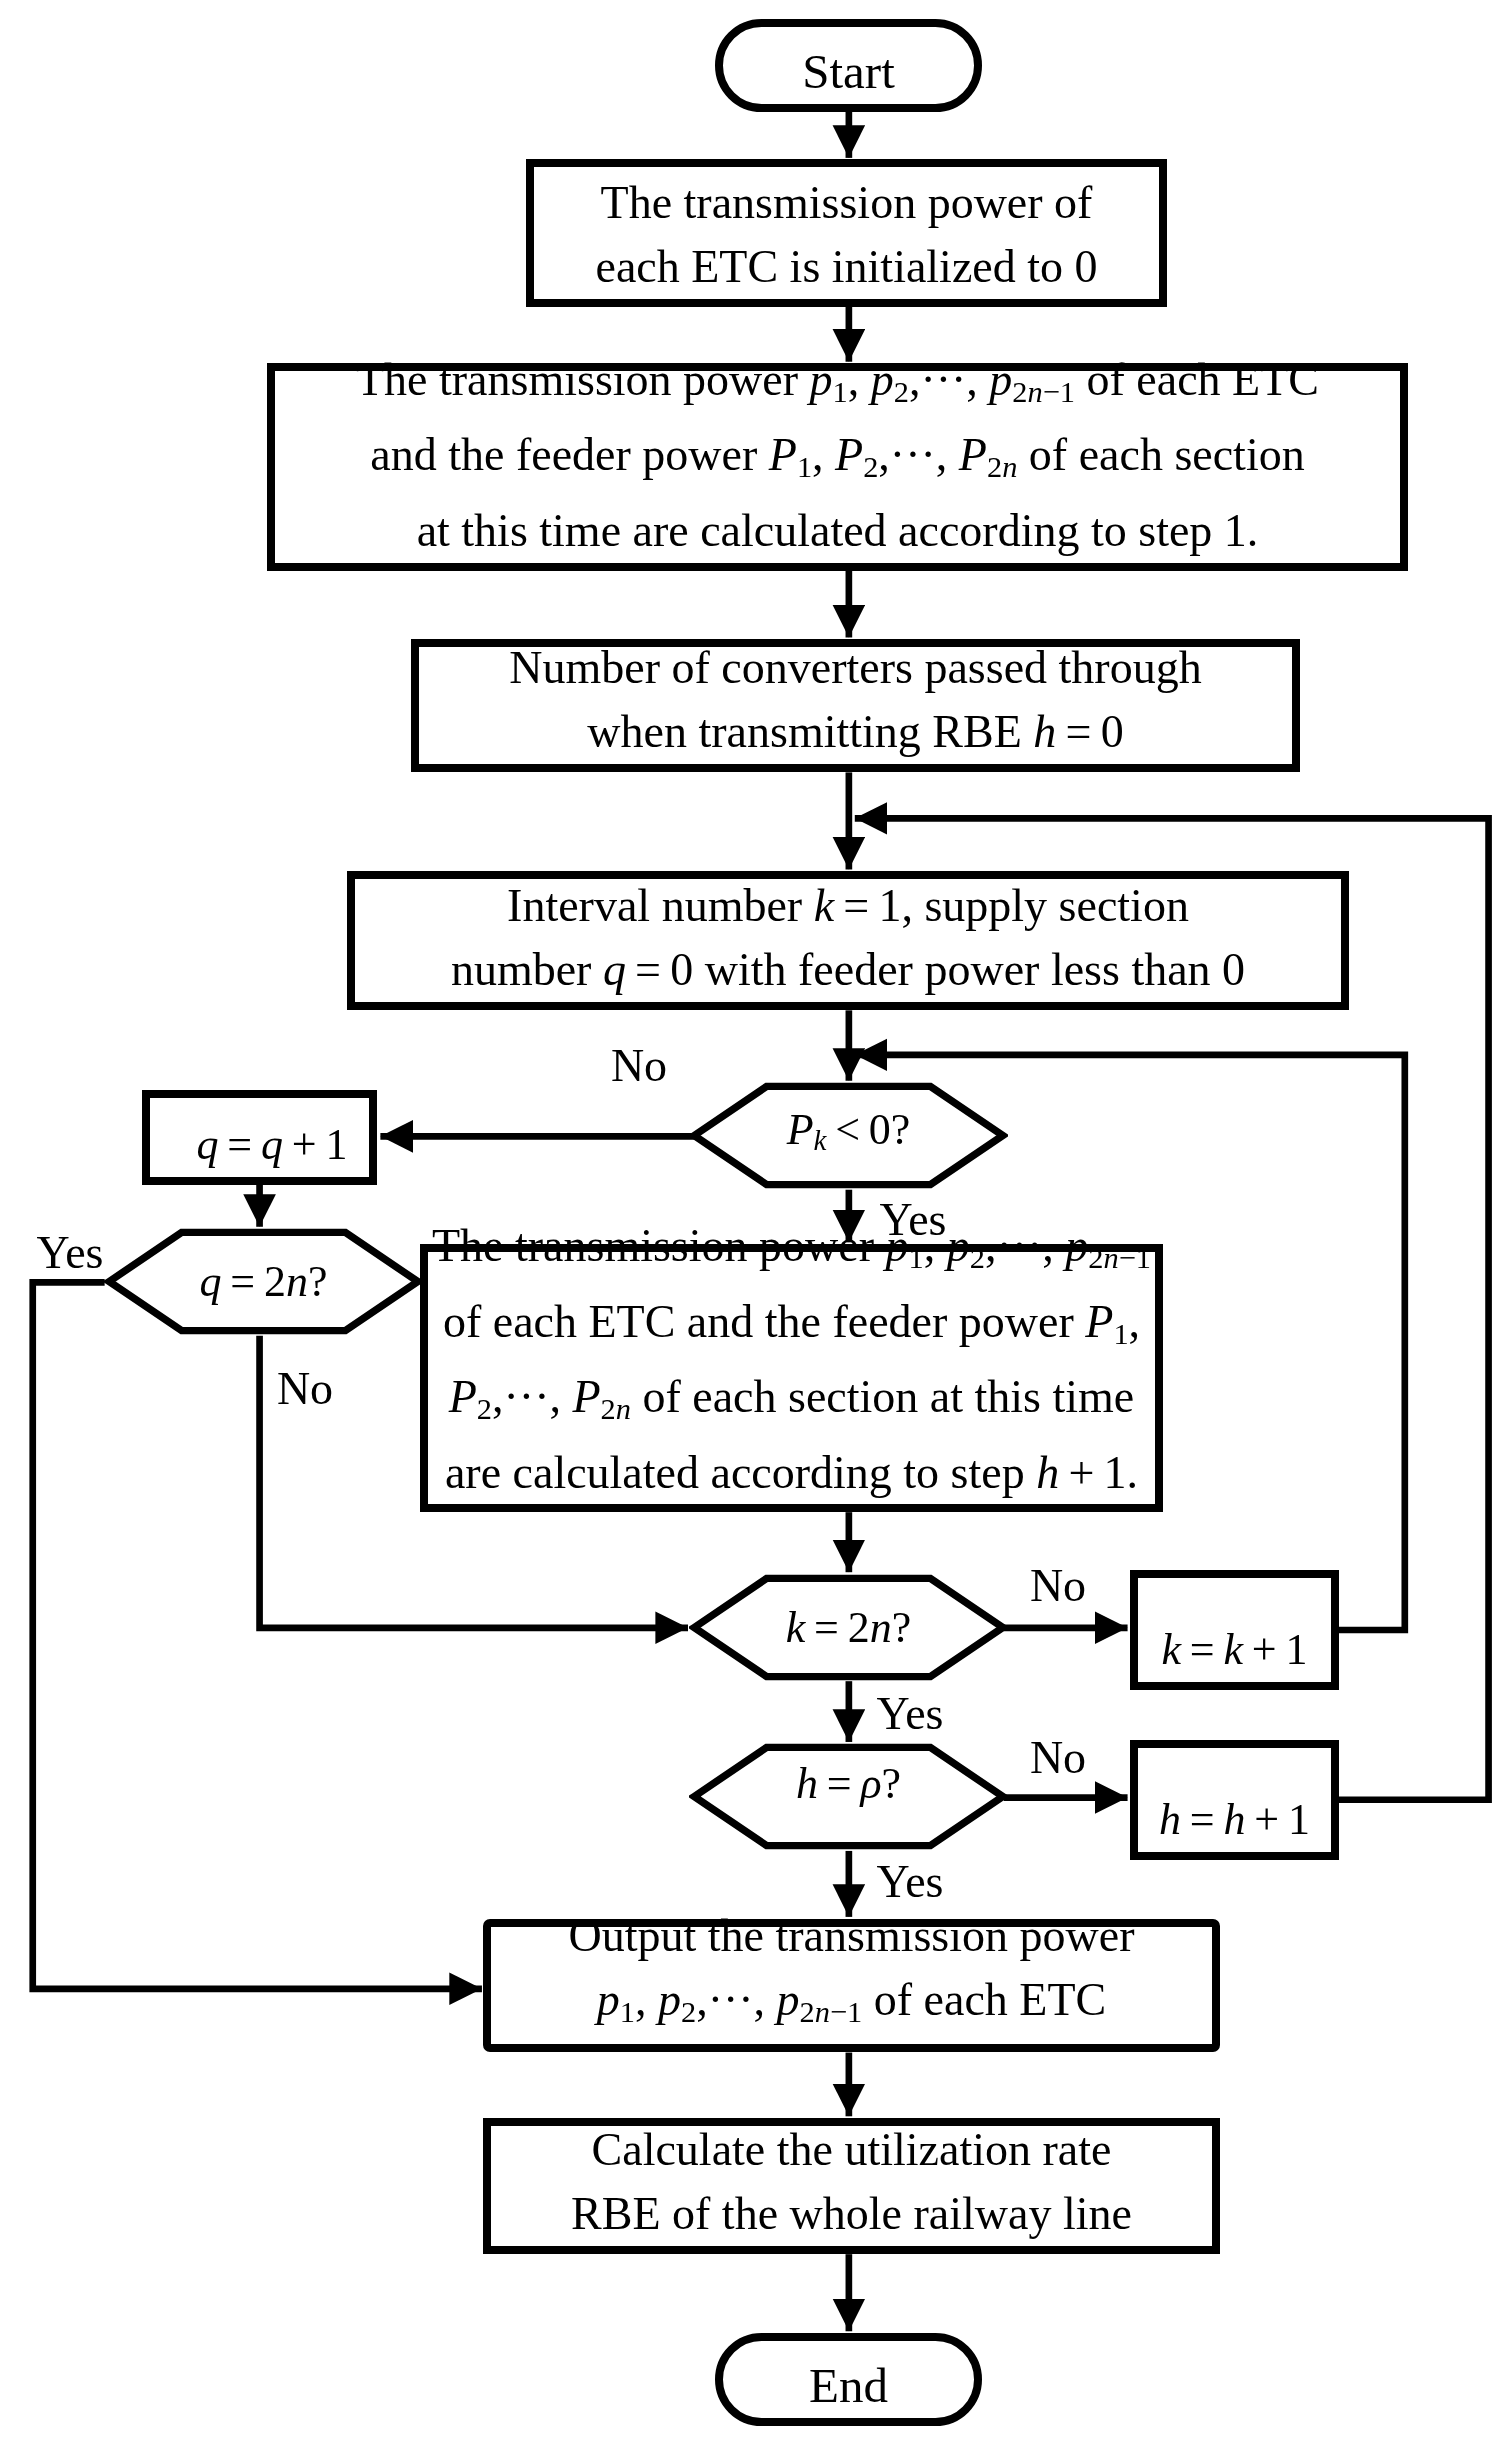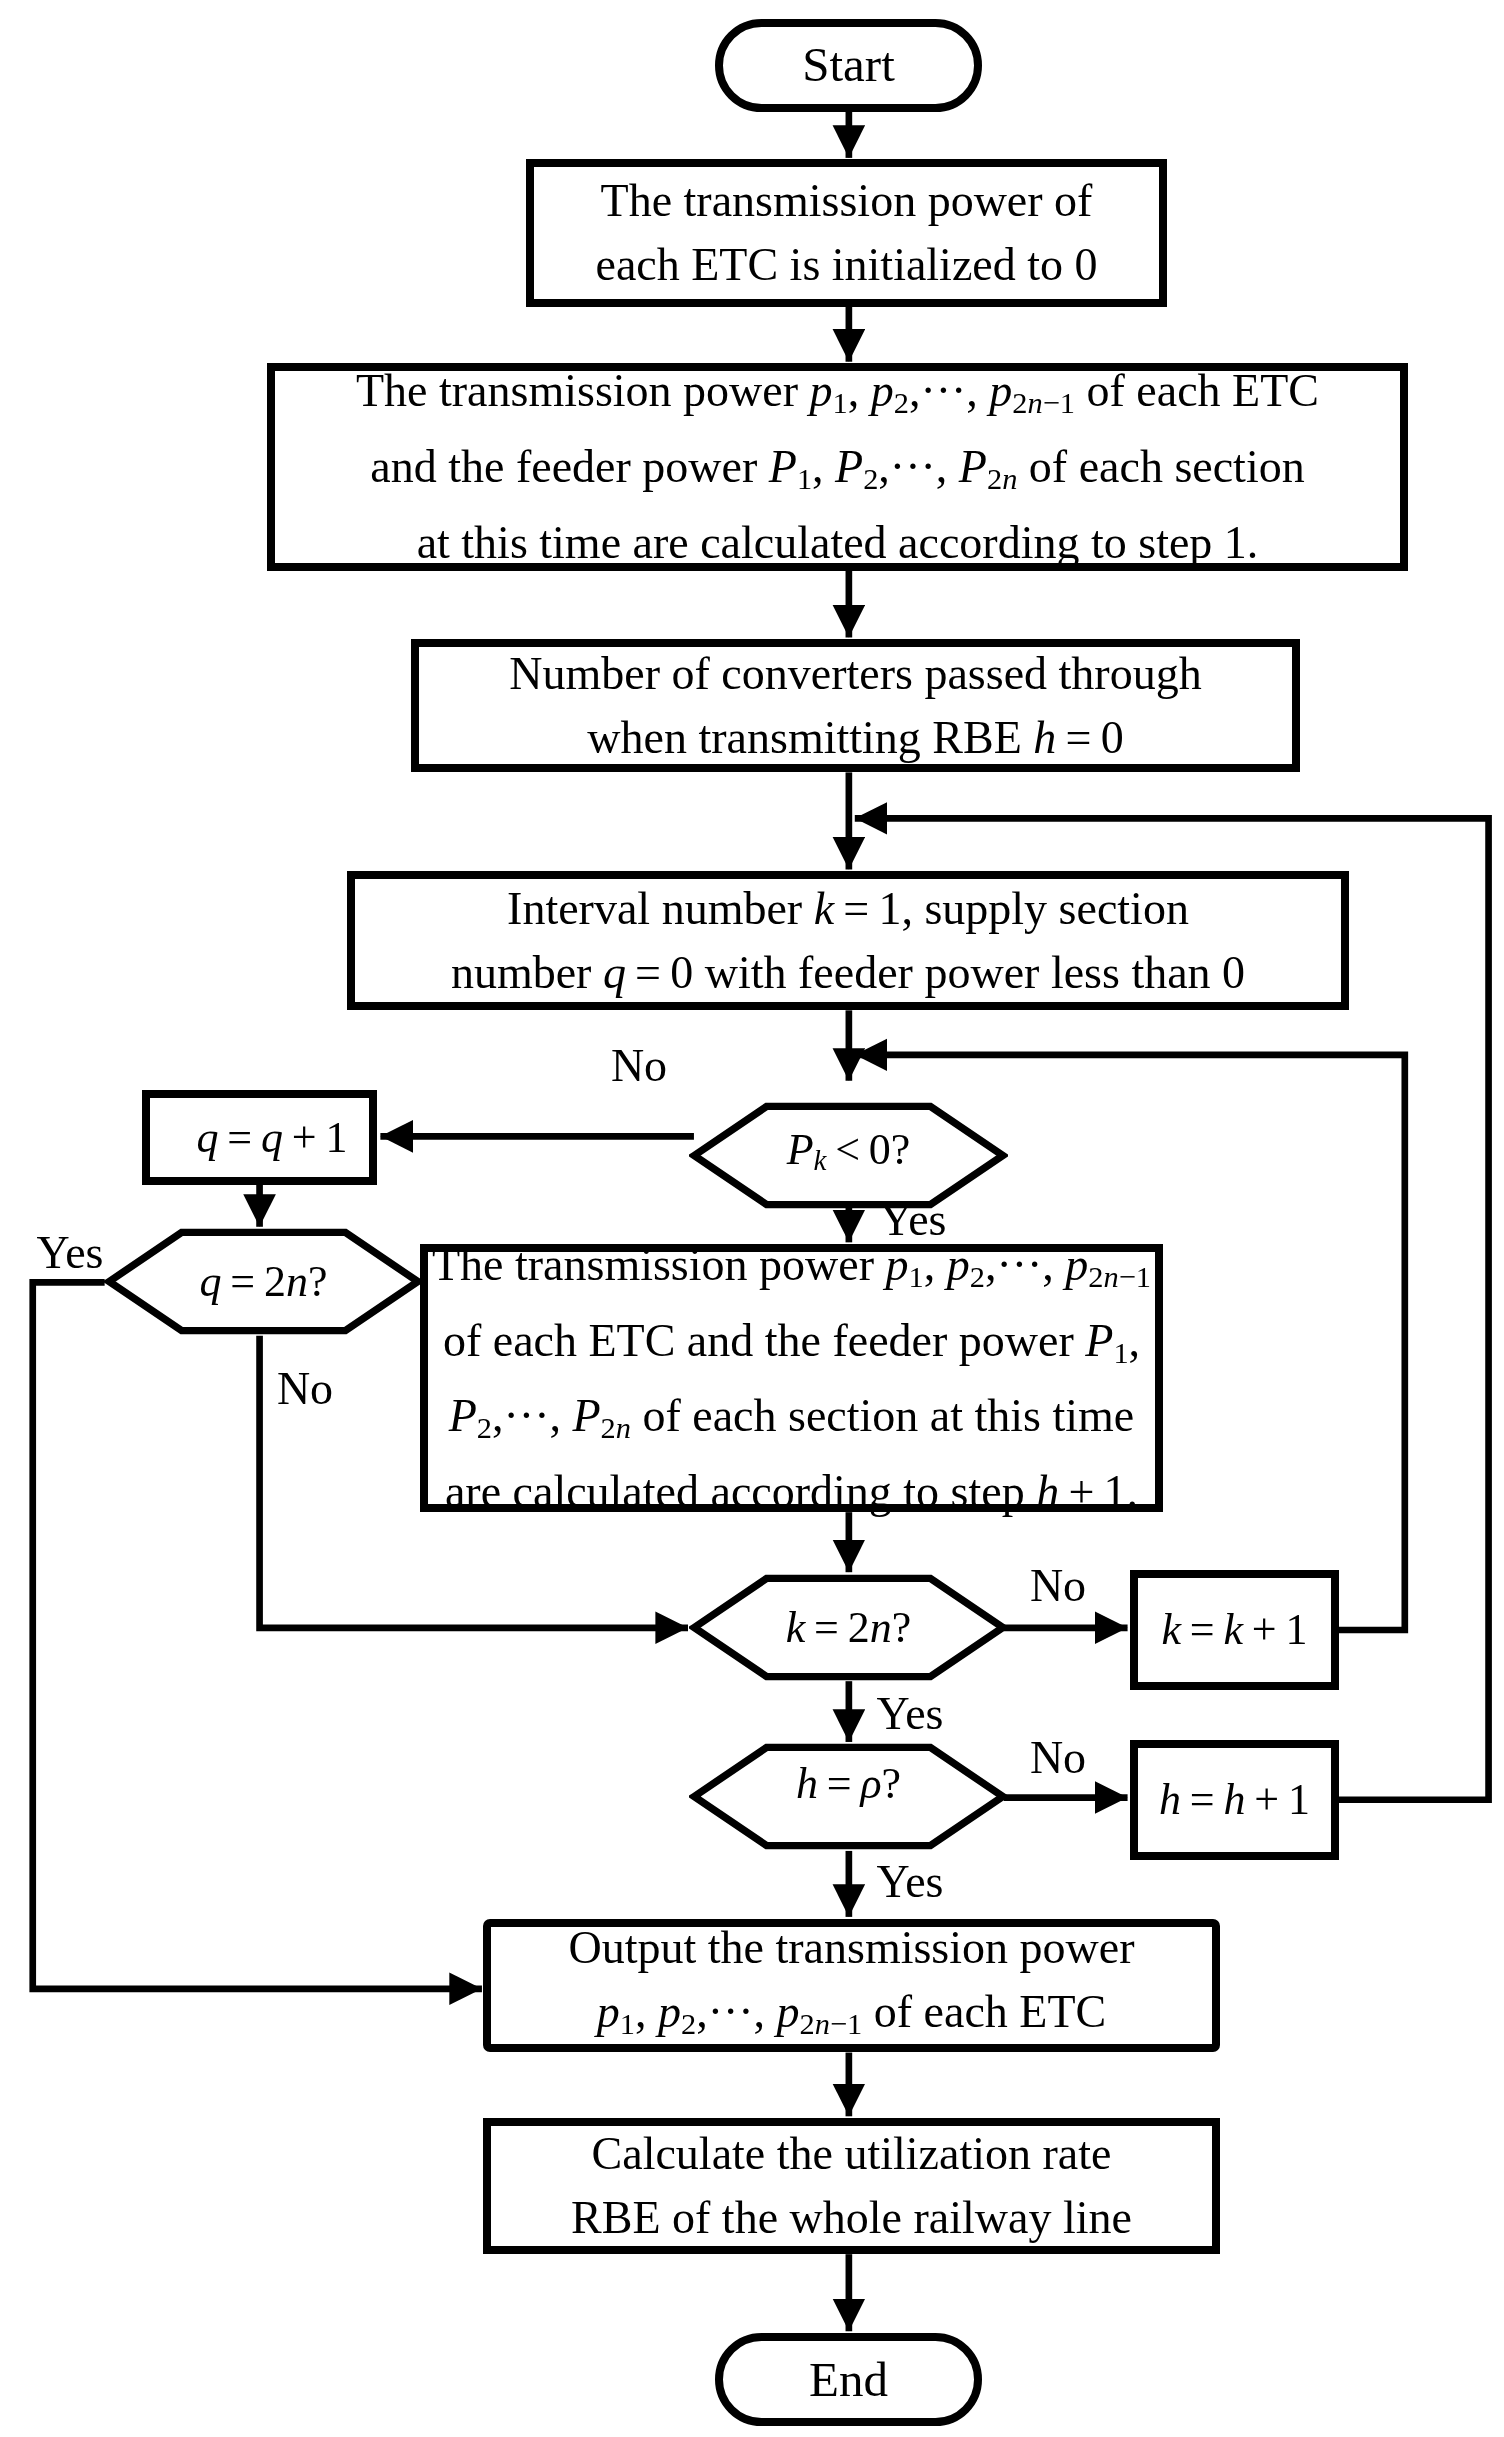--- a/index.html
+++ b/index.html
@@ -1,20 +1,20 @@
 <!DOCTYPE html>
 <html style="font-size:12px"><head>
 <meta charset="utf-8">
 <style>
   html,body{margin:0;padding:0;background:#ffffff;}
   #canvas{position:relative;width:1505px;height:2438px;background:#ffffff;
           font-family:"Liberation Serif","DejaVu Serif",serif;color:#000;}
   #wires{position:absolute;left:0;top:0;z-index:1;}
   .node{position:absolute;background:#fff;border:8.2px solid #000;box-sizing:border-box;
-        display:flex;flex-direction:column;align-items:center;justify-content:center;
+        display:flex;flex-direction:column;align-items:center;justify-content:flex-end;
         text-align:center;z-index:2;font-size:46px;}
   .terminal{border-radius:52px;font-size:49px;}
   .mathnode{font-size:44px;}
   .tline{line-height:64px;white-space:nowrap;}
   .lh85 .tline{line-height:63px;}
   .hex{position:absolute;z-index:2;}
   .hex svg{position:absolute;left:0;top:0;}
   .hex .hex-label{position:absolute;left:0;top:0;right:0;bottom:0;display:flex;
         align-items:center;justify-content:center;text-align:center;font-size:44px;}
   .edge-label{position:absolute;z-index:3;font-size:46px;transform:translate(-50%,-50%);
@@ -74,21 +74,21 @@
   <div class="node" style="left:411px;top:639px;width:889px;height:133px;">
       <div class="tline"><span>Number of converters passed through</span></div>
       <div class="tline"><span>when transmitting RBE </span><span class="it">h</span><span> = 0</span></div>
     </div>
 
   <div class="node" style="left:347px;top:871px;width:1002px;height:139px;">
       <div class="tline"><span>Interval number </span><span class="it">k</span><span> = 1, supply section</span></div>
       <div class="tline"><span>number </span><span class="it">q</span><span> = 0 with feeder power less than 0</span></div>
     </div>
 
-  <div class="hex" style="left:689px;top:1082px;width:319px;height:107px;margin-top:20px;">
+  <div class="hex" style="left:689px;top:1082px;width:319px;height:107px;">
     <svg width="319" height="107" viewBox="0 0 430 145">
       <polygon points="6,72.5 104,6 326,6 424,72.5 326,139 104,139" fill="#fff" stroke="#000" stroke-width="10"></polygon>
     </svg>
     <div class="hex-label">
         <div class="tline"><span class="it">P</span><span class="it sb">k</span><span> &lt; 0?</span></div>
       </div>
   </div>
 
   <div class="node mathnode" style="left:142px;top:1090px;width:235px;height:95px;padding-left:25px;">
       <div class="tline"><span class="it">q</span><span> = </span><span class="it">q</span><span> + 1</span></div>

